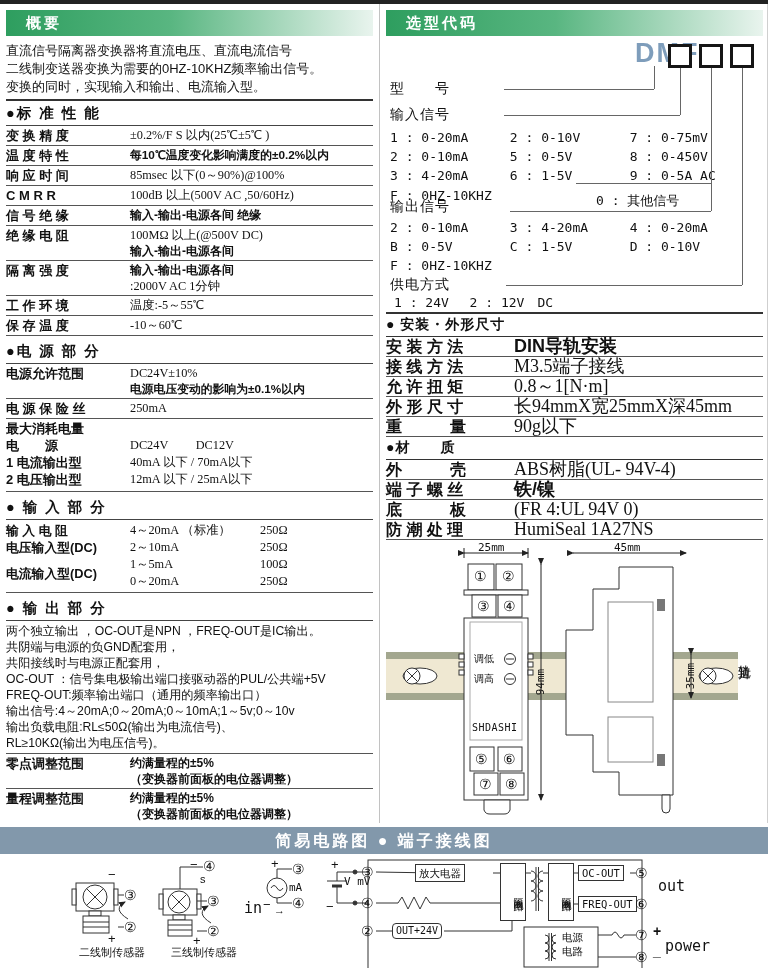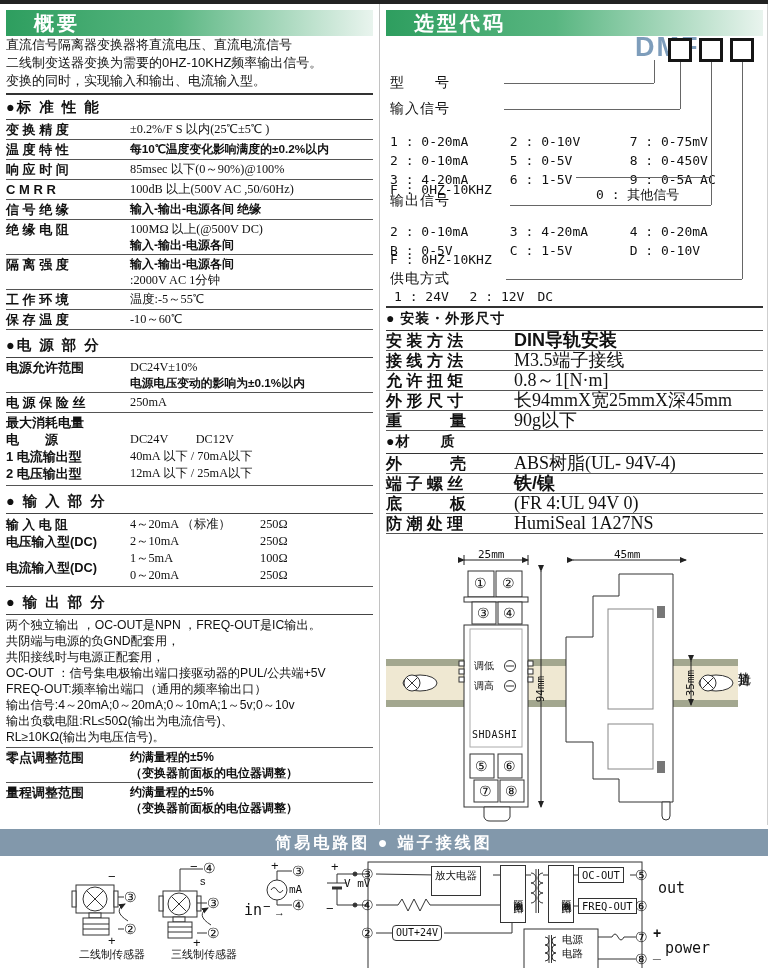--- a/index.html
+++ b/index.html
@@ -2,22 +2,22 @@
 <html><head>
 <meta charset="utf-8">
 <style>
   * { margin:0; padding:0; box-sizing:border-box; }
   html,body { width:768px; height:968px; background:#fff; color:#111;
     font-family:"Liberation Sans", sans-serif; overflow:hidden; }
   .page { width:768px; height:968px; border-top:4px solid #222; overflow:hidden; background:#fff; }
   .cols { display:flex; }
   .colL { width:380px; padding:6px 6px 0 6px; border-right:1px solid #c2c2c2; }
   .colR { width:388px; padding:6px 4px 0 6px; border-right:1px solid #cfcfcf; }
-  .gbanner { height:26px; line-height:26px; color:#fff; font-weight:bold; font-size:20px;
-    letter-spacing:3px; padding-left:28px; 
+  .gbanner { height:26px; line-height:26px; color:#fff; font-weight:bold; font-size:15px;
+    letter-spacing:3px; padding-left:20px; margin-bottom:6px;
     background:linear-gradient(90deg,#2e9e5f 0%,#59b681 45%,#e9f4ee 100%); }
   .intro div { font-size:13px; line-height:18px; }
   .sec { font-weight:bold; font-size:14.5px; letter-spacing:2px; padding:3px 0 2px 0;
     border-top:2px solid #333; border-bottom:1px solid #444; margin-top:3px; }
   .row { display:flex; border-bottom:1px solid #555; padding:1px 0; }
   .row .lbl { width:124px; font-weight:bold; font-size:13px; line-height:17px; flex:none; }
   .row .val { flex:1; font-size:12.3px; line-height:16px; font-family:"Liberation Serif", serif; }
   .nb { border-bottom:none; }
   .cons { border-bottom:1px solid #555; padding:1px 0 3px 0; }
   .cons .row { border-bottom:none; padding:0; }
@@ -30,27 +30,27 @@
   
   .sel { position:relative; height:270px; font-size:13px; }
   .sel .dmf { position:absolute; left:208px; top:-4px; font-size:27px; font-weight:bold;
     color:#7e9dbb; letter-spacing:2px; font-family:"Liberation Sans",sans-serif;margin-left:41px; }
   .sel .sq { position:absolute; top:2px; width:24px; height:24px; border:3px solid #151515; background:#fff; }
   .sel .zlbl { position:absolute; font-size:14px; letter-spacing:1px; }
   .hline,.vline { position:absolute; background:#666; }
   .hline { height:1px; } .vline { width:1px; }
   .mono { font-family:"DejaVu Sans Mono", monospace; }
   .itemrow { position:absolute; left:4px; width:360px; }
-  .itemrow span { display:inline-block; width:112px; font-size:13px;margin-top:10px; }
+  .itemrow span { display:inline-block; width:112px; font-size:13px; }
   .rrow { display:flex; border-bottom:1px solid #555; padding:1px 0; }
   .rrow .lbl { width:100px; font-weight:bold; font-size:16px; line-height:17px; flex:none; }
   .rrow .val { flex:1; font-size:18px; line-height:17px; font-family:"Liberation Serif", serif;margin-left:28px; }
   .rsec { font-weight:bold; font-size:14px; letter-spacing:1px; padding:2px 0; border-bottom:1px solid #333; }
   
-  .mech { position:relative; width:376px; height:276px; margin-top:15px; }
+  .mech { position:relative; width:376px; height:276px; margin-top:2px; }
   .mech svg, .circ svg { position:absolute; left:0; top:0; }
   .olay { position:absolute; font-size:11px; line-height:12px; white-space:nowrap; }
   .term { position:absolute; font-size:14px; line-height:14px; }
   .rot { transform:rotate(-90deg); transform-origin:center; }
   .vtext { writing-mode:vertical-rl; text-orientation:upright; letter-spacing:1px; }
   
   .bbanner { height:27px; line-height:27px; background:#8298ab; color:#fff; text-align:center;
     font-weight:bold; font-size:16px; letter-spacing:3px; margin-top:4px; }
   .circ { position:relative; width:768px; height:124px; margin-top:3px; }
   .boxlbl { position:absolute; border:1px solid #333; background:#fff; font-size:10.5px;
@@ -487,21 +487,21 @@
     <span class="clbl" style="left:263px;top:40px;font-size:13px">−</span>
     <span class="clbl" style="left:274px;top:47px;font-size:11px">→</span>
     <span class="clbl" style="left:331px;top:0;font-size:13px">+</span>
     <span class="clbl mono" style="left:344px;top:18px;font-size:11px">V mV</span>
     <span class="clbl" style="left:326px;top:42px;font-size:13px">−</span>
 
     <span class="term" style="left:361px;top:8px">③</span>
     <span class="term" style="left:361px;top:39px">④</span>
     <span class="term" style="left:361px;top:67px">②</span>
 
-    <span class="boxlbl" style="left:431px;top:7px;height:30px;line-height:16px">放大电器</span>
+    <span class="boxlbl" style="left:415px;top:7px;height:18px;line-height:16px">放大电器</span>
     <span class="boxlbl vtext" style="left:500px;top:6px;height:58px;width:26px;text-align:center;font-size:10px;padding:2px 0">隔离电路</span>
     <span class="boxlbl vtext" style="left:548px;top:6px;height:58px;width:26px;text-align:center;font-size:10px;padding:2px 0">隔离电路</span>
     <span class="boxlbl mono" style="left:578px;top:8px">OC-OUT</span>
     <span class="boxlbl mono" style="left:578px;top:39px">FREQ-OUT</span>
     <span class="boxlbl mono" style="left:392px;top:66px;border-radius:4px;font-size:10px">OUT+24V</span>
     <span class="clbl" style="left:562px;top:74px;font-size:10.5px">电源</span>
     <span class="clbl" style="left:562px;top:88px;font-size:10.5px">电路</span>
 
     <span class="term" style="left:635px;top:9px">⑤</span>
     <span class="term" style="left:635px;top:40px">⑥</span>

